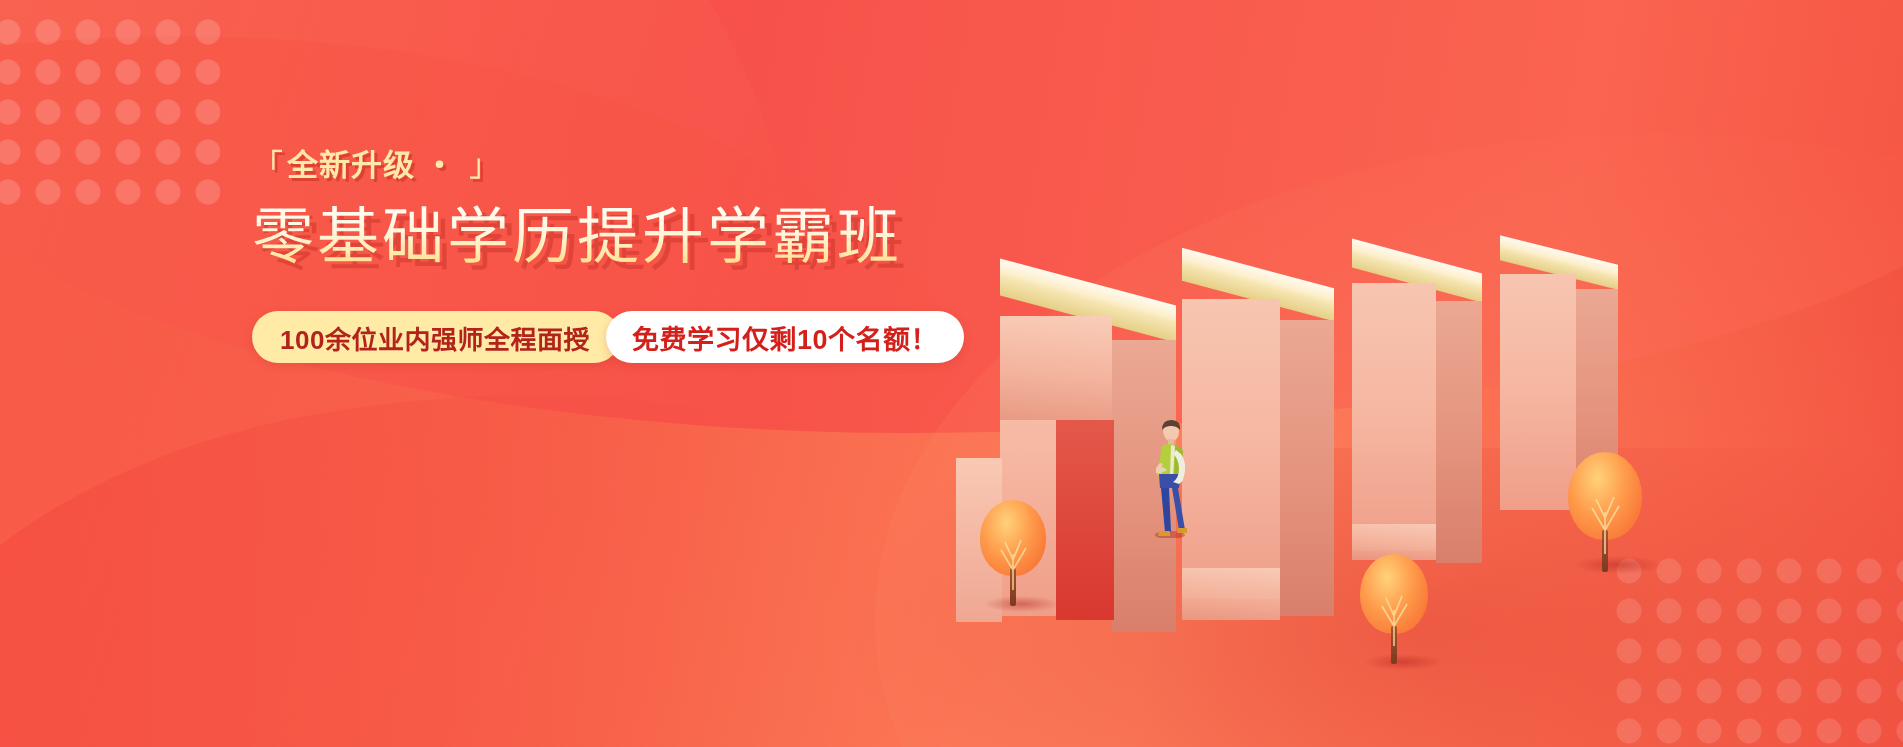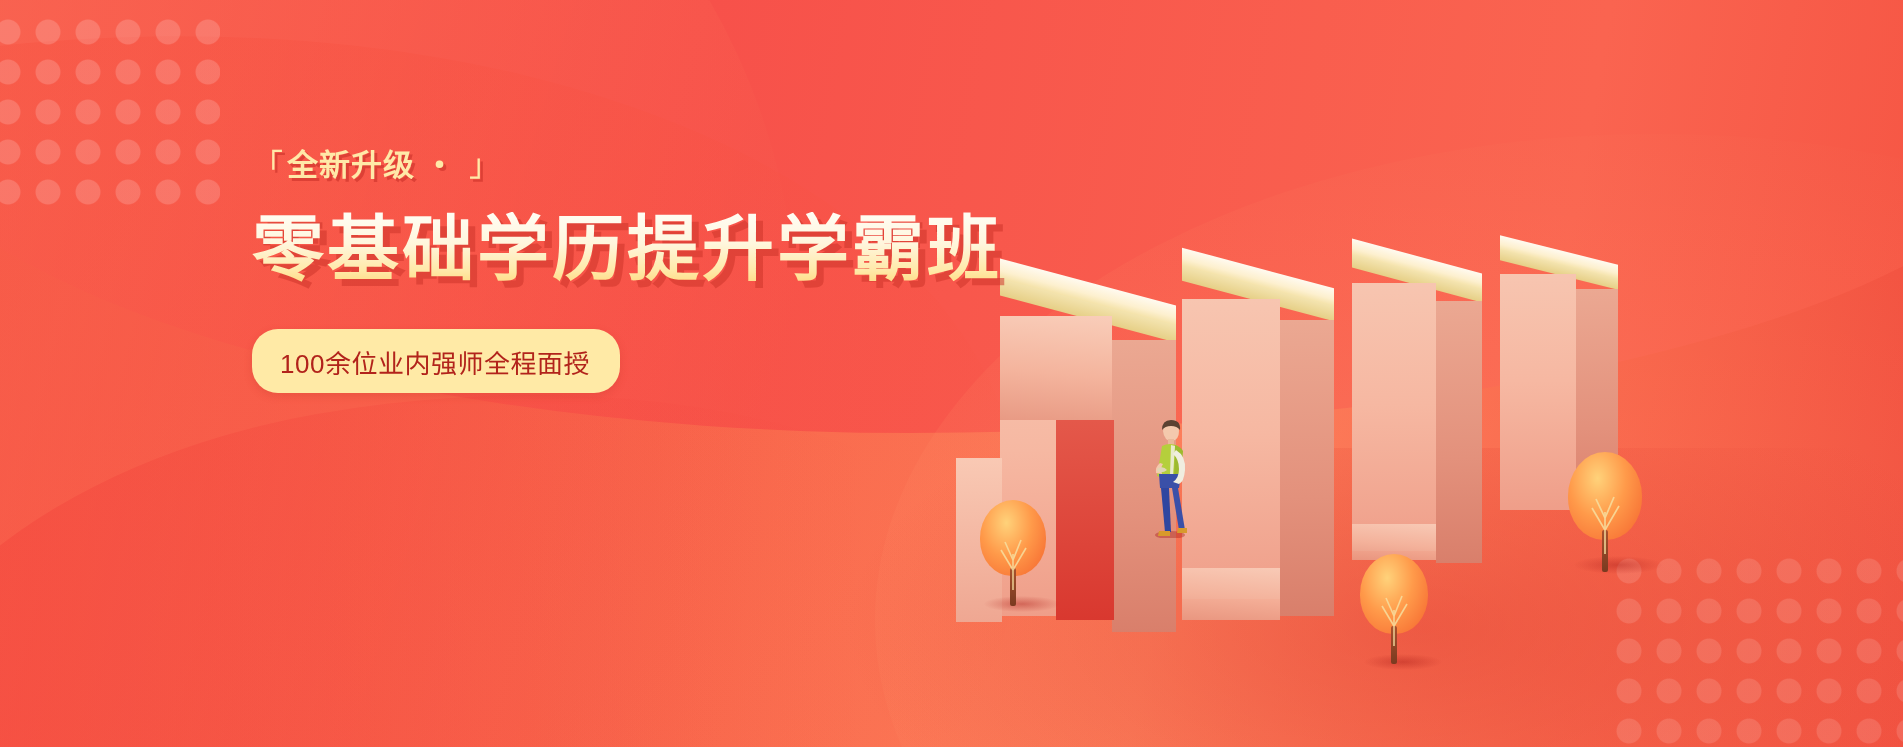--- a/index.html
+++ b/index.html
@@ -101,23 +101,23 @@
     color:#ffe9a8;
     font-size:31px;
     font-weight:400;
     text-shadow:3px 3px 0 rgba(199,45,38,.55);
   }
   .eyebrow .bracket.left{margin-right:3px;}
   .eyebrow .bracket.right{margin-left:4px;}
   .eyebrow .dot{padding:0 9px;}
 
   .headline{
-    margin-top:31px;
-    font-size:72px;
-    font-weight:700;
+    margin-top:24px;
+    font-size:62px;
+    font-weight:400;
     line-height:1.04;
     letter-spacing:3px;
     white-space:nowrap;
     background:linear-gradient(180deg,#fffdf4 0%,#fff6dd 42%,#ffe9a8 78%,#ffd87e 100%);
     -webkit-background-clip:text;
     background-clip:text;
     color:transparent;
     -webkit-text-fill-color:transparent;
     filter:drop-shadow(7px 7px 0 rgba(206,52,42,.55));
   }
@@ -126,23 +126,23 @@
     margin-top:26px;
     position:relative;
     display:flex;
     align-items:center;
     height:52px;
   }
   .badge{
     display:flex;
     align-items:center;
     justify-content:center;
-    height:64px;
+    height:52px;
     border-radius:26px;
-    font-weight:400;
+    font-weight:700;
     white-space:nowrap;
   }
   .badge-left{
     background:#ffeaa6;
     color:#b2231b;
     font-size:26px;
     letter-spacing:.5px;
     padding:0 30px 0 28px;
     box-shadow:0 3px 8px rgba(180,40,30,.18);
   }
@@ -330,17 +330,18 @@
       <span class="bracket left" data-interactable="false">「</span>
       <span data-interactable="false">全新升级</span>
       <span class="dot" data-interactable="false">・</span>
       <span class="bracket right" data-interactable="false">」</span>
     </div>
 
     <h1 class="headline" data-interactable="false">零基础学历提升学霸班</h1>
 
     <div class="badges" data-interactable="false">
       <div class="badge badge-left" data-interactable="false">100余位业内强师全程面授</div>
+      <div class="badge badge-right" data-interactable="false">免费学习仅剩10个名额！</div>
     </div>
 
   </div>
 
 </div>
 
 </body></html>

